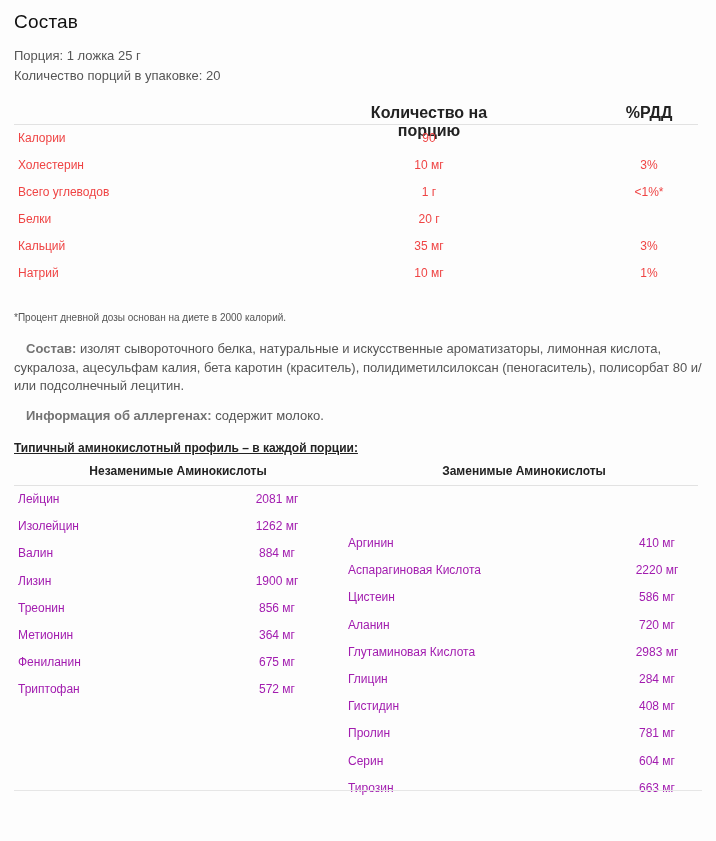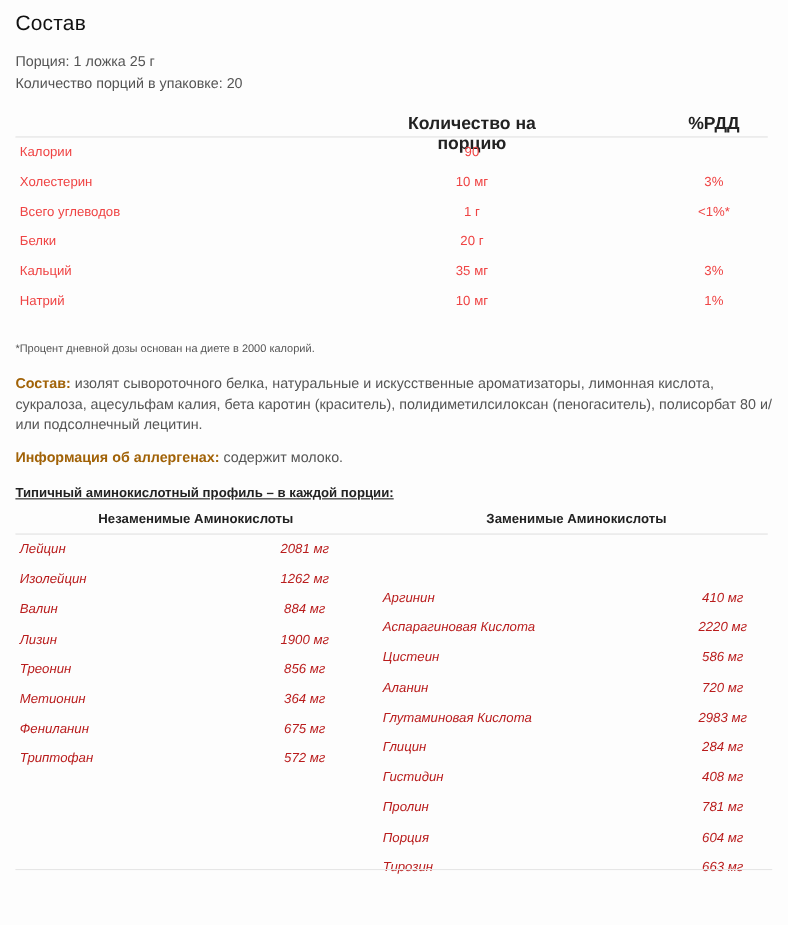--- a/index.html
+++ b/index.html
@@ -21,30 +21,30 @@
   .nt-head .c-amt { position: absolute; left: 330px; width: 170px; text-align: center; }
   .nt-head .c-pct { position: absolute; left: 595px; width: 80px; text-align: center; }
   .nt-line { position: absolute; top: 124px; left: 0; width: 684px; height: 1px; background: #e2e2e2; }
   .nt-row { position: absolute; left: 0; width: 684px; height: 27px; font-size: 12px; color: #ef4444; }
   .nt-row .c-name { position: absolute; left: 4px; }
   .nt-row .c-amt { position: absolute; left: 330px; width: 170px; text-align: center; }
   .nt-row .c-pct { position: absolute; left: 595px; width: 80px; text-align: center; }
 
   .footnote { position: absolute; top: 312px; left: 0; font-size: 10px; color: #555; }
   .para { position: absolute; left: 0; width: 688px; font-size: 13px; color: #555; line-height: 18.5px; }
-  .para b { color: #a16207; }
+  .para b { color: #737373; margin-left: 12px; }
   .ingredients { top: 340px; }
   .allergens { top: 407px; }
 
   .amino-title { position: absolute; top: 441px; left: 0; font-size: 12px; font-weight: bold; color: #222; text-decoration: underline; }
   .amino-head { position: absolute; top: 464px; left: 0; width: 684px; font-size: 12px; font-weight: bold; color: #222; }
   .amino-head .h-left { position: absolute; left: 0; width: 328px; text-align: center; }
   .amino-head .h-right { position: absolute; left: 330px; width: 360px; text-align: center; }
   .amino-line { position: absolute; top: 485px; left: 0; width: 684px; height: 1px; background: #e2e2e2; }
-  .am-row { position: absolute; height: 27px; font-size: 12px; color: #b91c1c; font-style: italic; }
+  .am-row { position: absolute; height: 27px; font-size: 12px; color: #a21caf; }
   .am-left { left: 0; width: 300px; }
   .am-right { left: 330px; width: 345px; margin-top: 44px; }
   .am-row .n { position: absolute; left: 4px; }
   .am-left .v { position: absolute; left: 232px; width: 62px; text-align: center; }
   .am-right .v { position: absolute; left: 282px; width: 62px; text-align: center; }
   .bottom-line { position: absolute; top: 790px; left: 0; width: 688px; height: 1px; background: #e6e6e6; }
 </style>
 </head>
 <body>
 
@@ -167,21 +167,21 @@
       </div>
       <div class="am-row am-right" style="top: 655.2px;">
         <span class="n">Гистидин</span>
         <span class="v">408 мг</span>
       </div>
       <div class="am-row am-right" style="top: 682.4px;">
         <span class="n">Пролин</span>
         <span class="v">781 мг</span>
       </div>
       <div class="am-row am-right" style="top: 709.6px;">
-        <span class="n">Порция</span>
+        <span class="n">Серин</span>
         <span class="v">604 мг</span>
       </div>
       <div class="am-row am-right" style="top: 736.8px;">
         <span class="n">Тирозин</span>
         <span class="v">663 мг</span>
       </div>
     </div>
 
   <div class="bottom-line"></div>
 </div>

